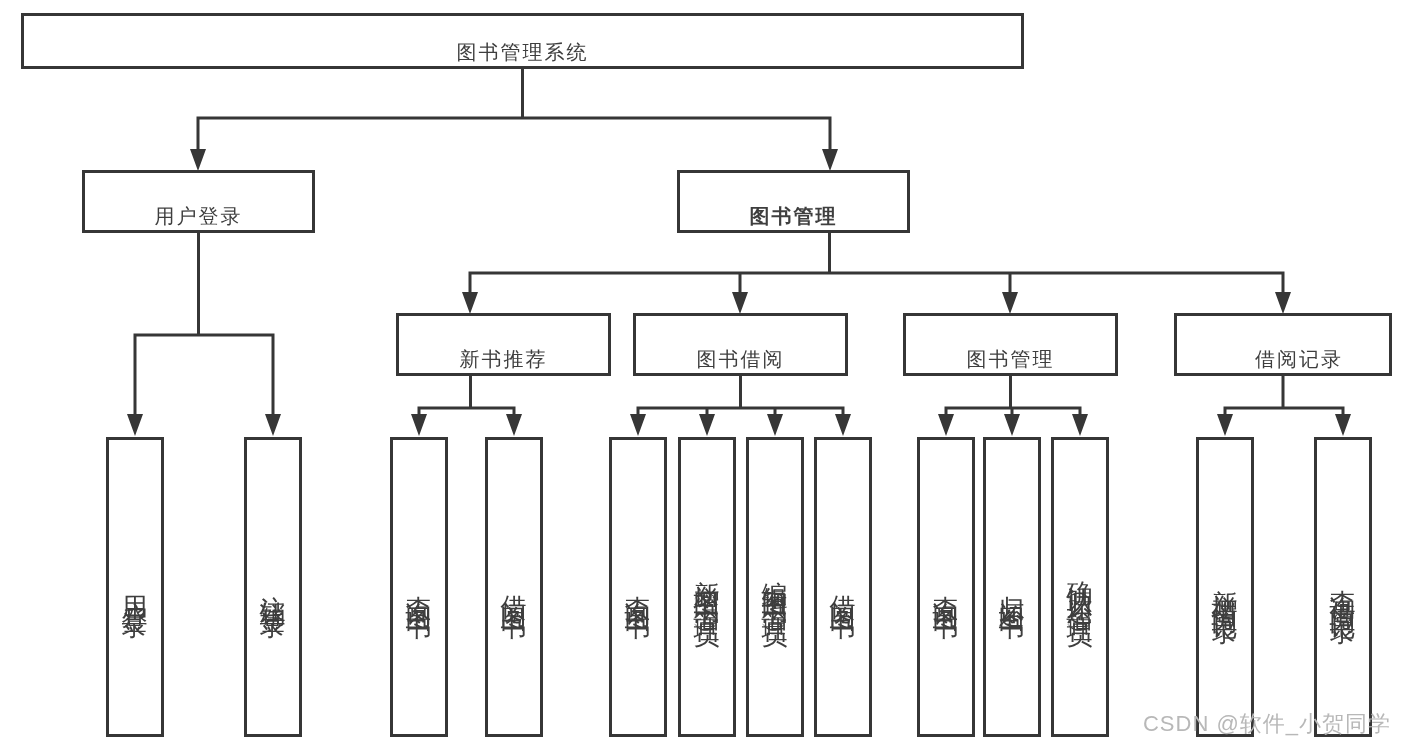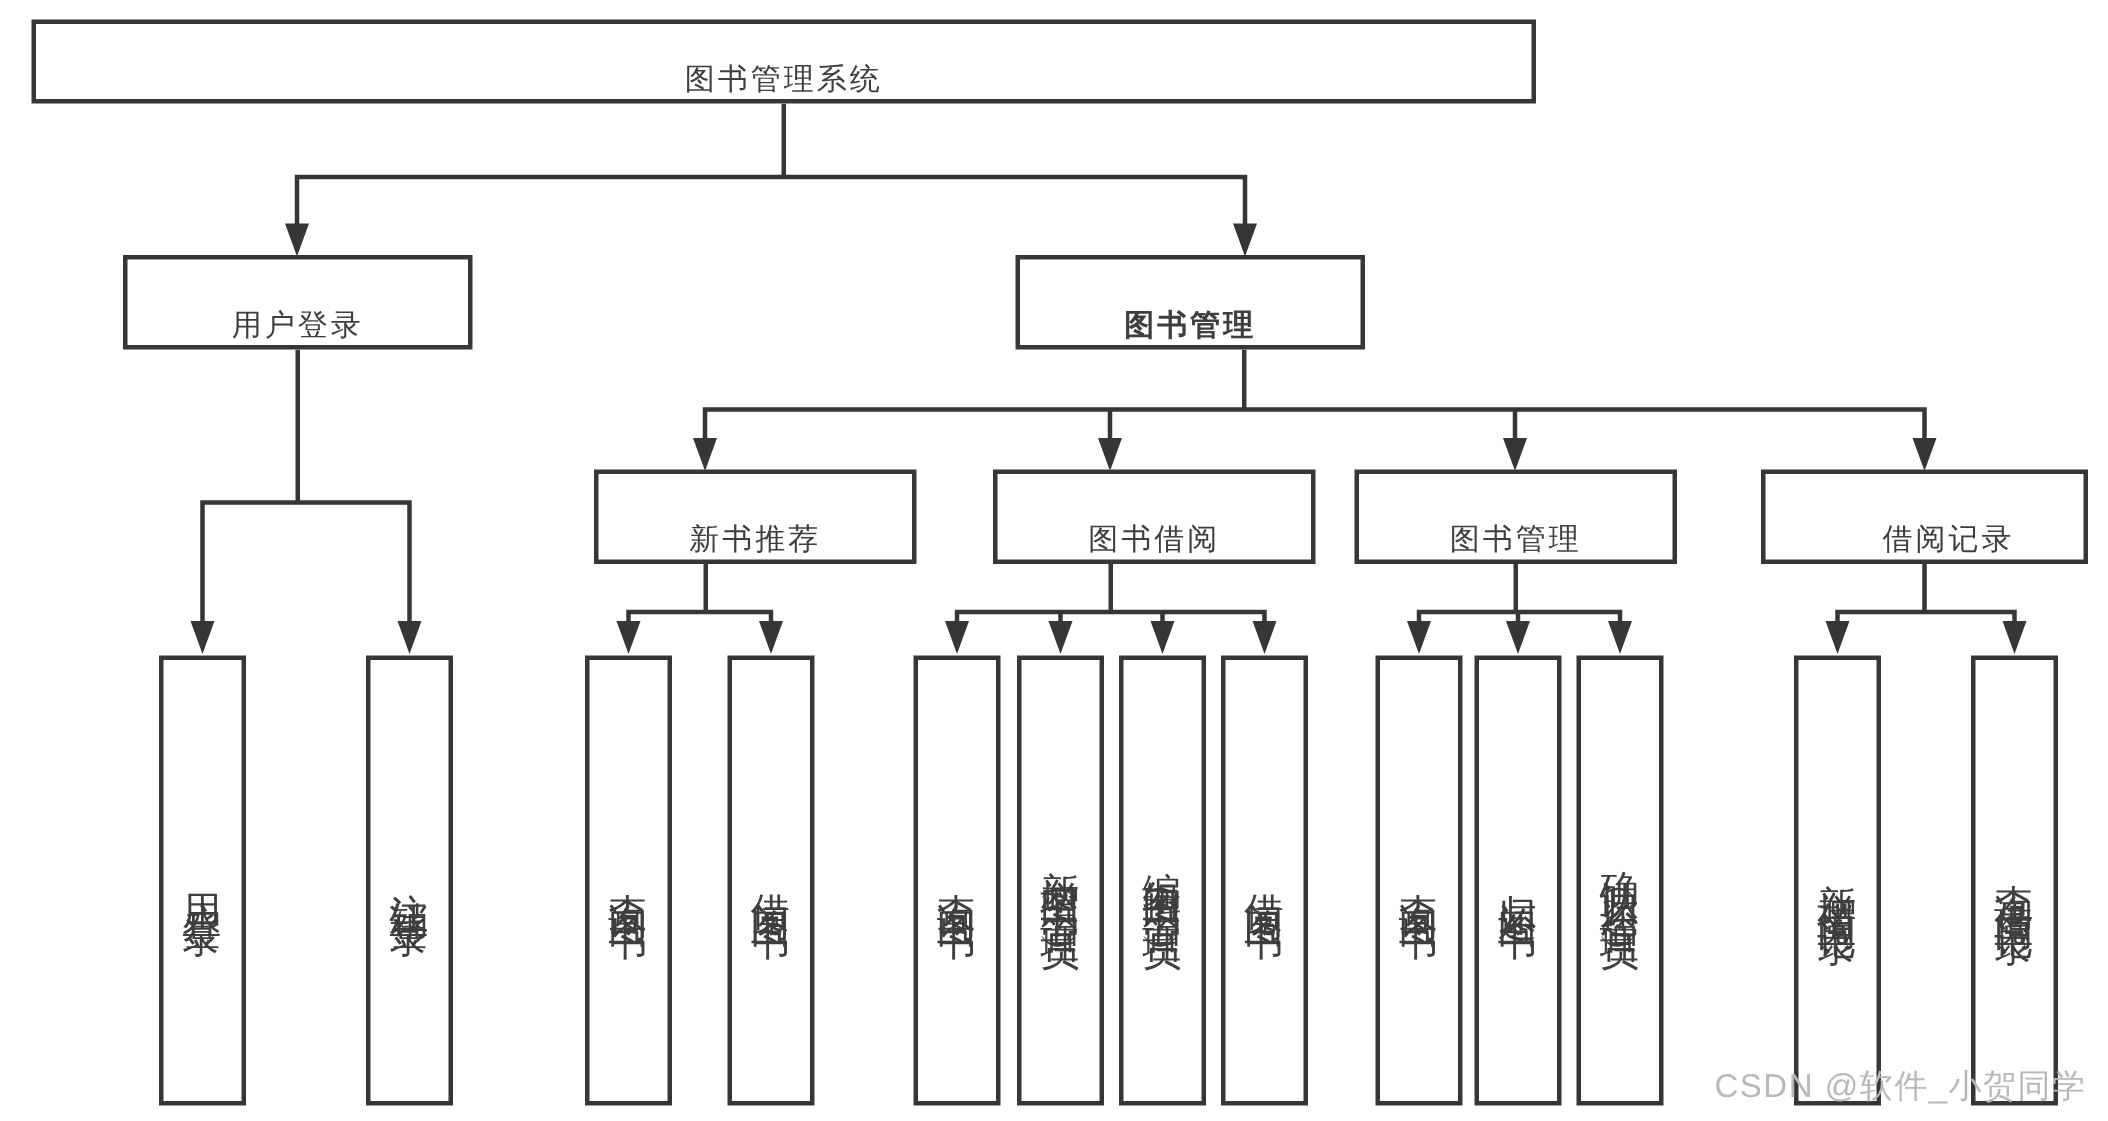--- a/index.html
+++ b/index.html
@@ -89,21 +89,21 @@
   <div class="hbox lvl2" style="left:82px;">
     <span>用户登录</span>
   </div>
   <div class="hbox lvl2" style="left:677px;font-weight:bold;">
     <span>图书管理</span>
   </div>
 
   <div class="hbox lvl3" style="left:363px;width:215px;margin-left:33px;">
     <span>新书推荐</span>
   </div>
-  <div class="hbox lvl3" style="left:633px;width:215px;margin-left:29px;">
+  <div class="hbox lvl3" style="left:633px;width:215px;">
     <span>图书借阅</span>
   </div>
   <div class="hbox lvl3" style="left:903px;width:215px;">
     <span>图书管理</span>
   </div>
   <div class="hbox lvl3" style="left:1174px;width:218px;padding-left:32px;">
     <span>借阅记录</span>
   </div>
 
   <div class="vbox leaf" style="left:106px;">

